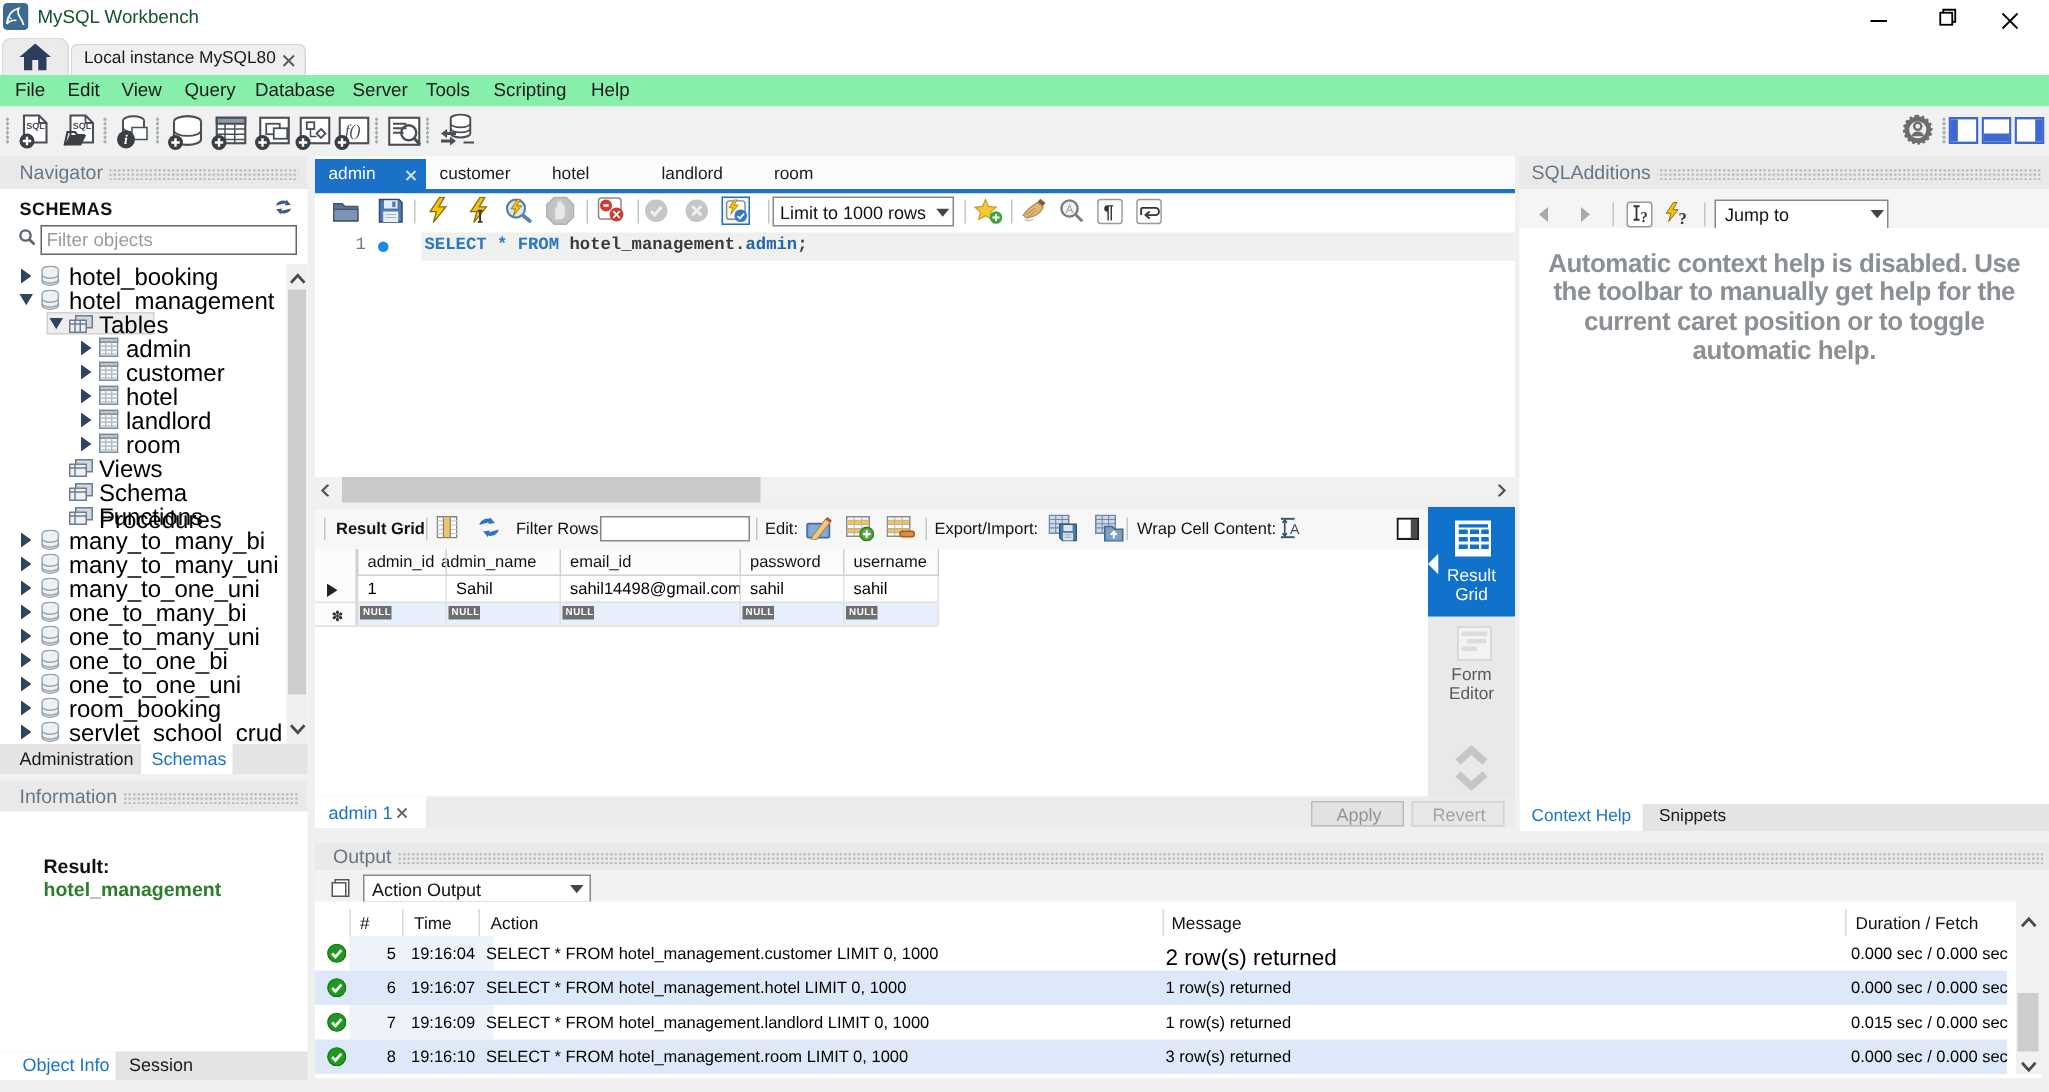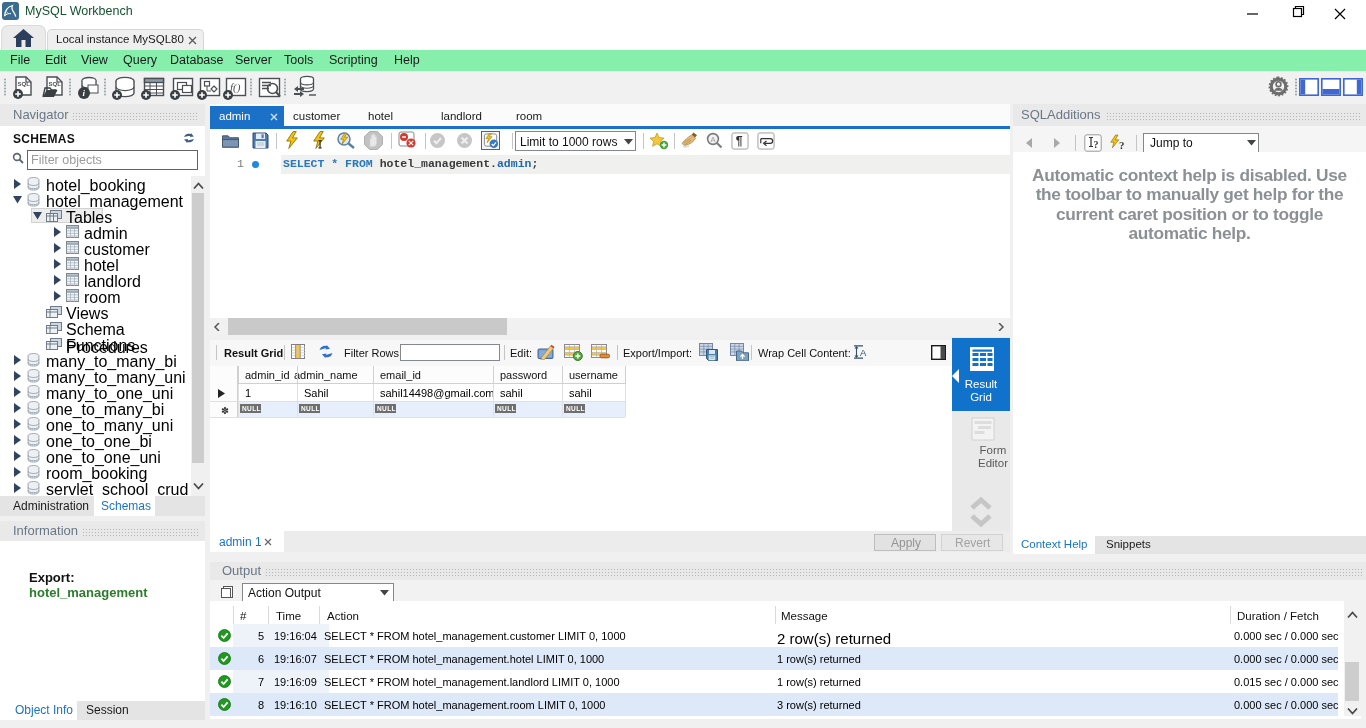--- a/index.html
+++ b/index.html
@@ -422,21 +422,21 @@
     <span class="abs" style="left:13px;top:3px;color:#1a1a1a;">Administration</span>
     <div class="abs" style="left:94px;top:0;width:61px;height:20px;background:#fff;"></div>
     <span class="abs" style="left:101px;top:3px;color:#1a73c9;">Schemas</span>
   </div>
   <div class="abs" style="left:0;top:516px;width:205px;height:5px;background:#f0f0f0;"></div>
   <div id="info-header" class="abs">
     <span class="abs hdr" style="left:13px;top:2px;background:#e9e9e9;padding-right:4px;z-index:2">Information</span>
     <div class="abs dots" style="left:76px;top:7px;width:123px;height:8px;"></div>
   </div>
   <div id="info-body" class="abs">
-    <span class="abs" style="left:29px;top:29px;font-size:13px;font-weight:bold;color:#111;">Export:</span>
+    <span class="abs" style="left:29px;top:29px;font-size:13px;font-weight:bold;color:#111;">Result:</span>
     <span class="abs" style="left:29px;top:44px;font-size:13px;font-weight:bold;color:#2b7d2b;">hotel_management</span>
   </div>
   <div id="objinfo-tabs" class="abs">
     <div class="abs" style="left:0;top:0;width:77px;height:19px;background:#fff;"></div>
     <span class="abs" style="left:15px;top:2px;color:#1a73c9;">Object Info</span>
     <span class="abs" style="left:86px;top:2px;color:#1a1a1a;">Session</span>
   </div>
   <div class="abs" style="left:0;top:720px;width:210px;height:8px;background:#f0f0f0;"></div>
 
   <div id="edittabs" class="abs">
@@ -685,21 +685,21 @@
           <rect x="3.5" y="3.5" width="19.5" height="2.2"></rect>
         </g>
       </svg>
 <div class="abs" style="left:0;top:41px;width:58px;text-align:center;font-size:11.5px;color:#fff;line-height:13px;">Result<br>Grid</div>
 <svg class="abs" style="left:19px;top:80px" width="24" height="24" viewBox="0 0 24 24">
         <rect x="1" y="1" width="22" height="22" fill="#f3f3f3" stroke="#d2d2d2"></rect>
         <rect x="3.5" y="4" width="17" height="3" fill="#ddd"></rect>
         <rect x="7" y="9" width="13" height="3" fill="#ddd"></rect>
         <rect x="3.5" y="14" width="10" height="3" fill="#ddd"></rect>
       </svg>
-<div class="abs" style="left:0;top:107px;width:58px;text-align:center;font-size:11.5px;color:#5a5a5a;line-height:13px;margin-left:12px;">Form<br>Editor</div>
+<div class="abs" style="left:0;top:107px;width:58px;text-align:center;font-size:11.5px;color:#5a5a5a;line-height:13px;">Form<br>Editor</div>
 <svg class="abs" style="left:18px;top:160px" width="22" height="30" viewBox="0 0 22 30">
         <path d="M2 11 L11 3 L20 11" fill="none" stroke="#c6c6c6" stroke-width="5"></path>
         <path d="M2 19 L11 27 L20 19" fill="none" stroke="#c6c6c6" stroke-width="5"></path>
       </svg>
     </div>
 
   <div id="resultbottom" class="abs">
     <div class="abs" style="left:0;top:0;width:74px;height:21px;background:#fff;"></div>
     <span class="abs" style="left:9px;top:4px;font-size:12px;color:#1a73c9;">admin 1</span>
     <svg class="abs" style="left:54px;top:7px" width="8" height="8" viewBox="0 0 8 8">

